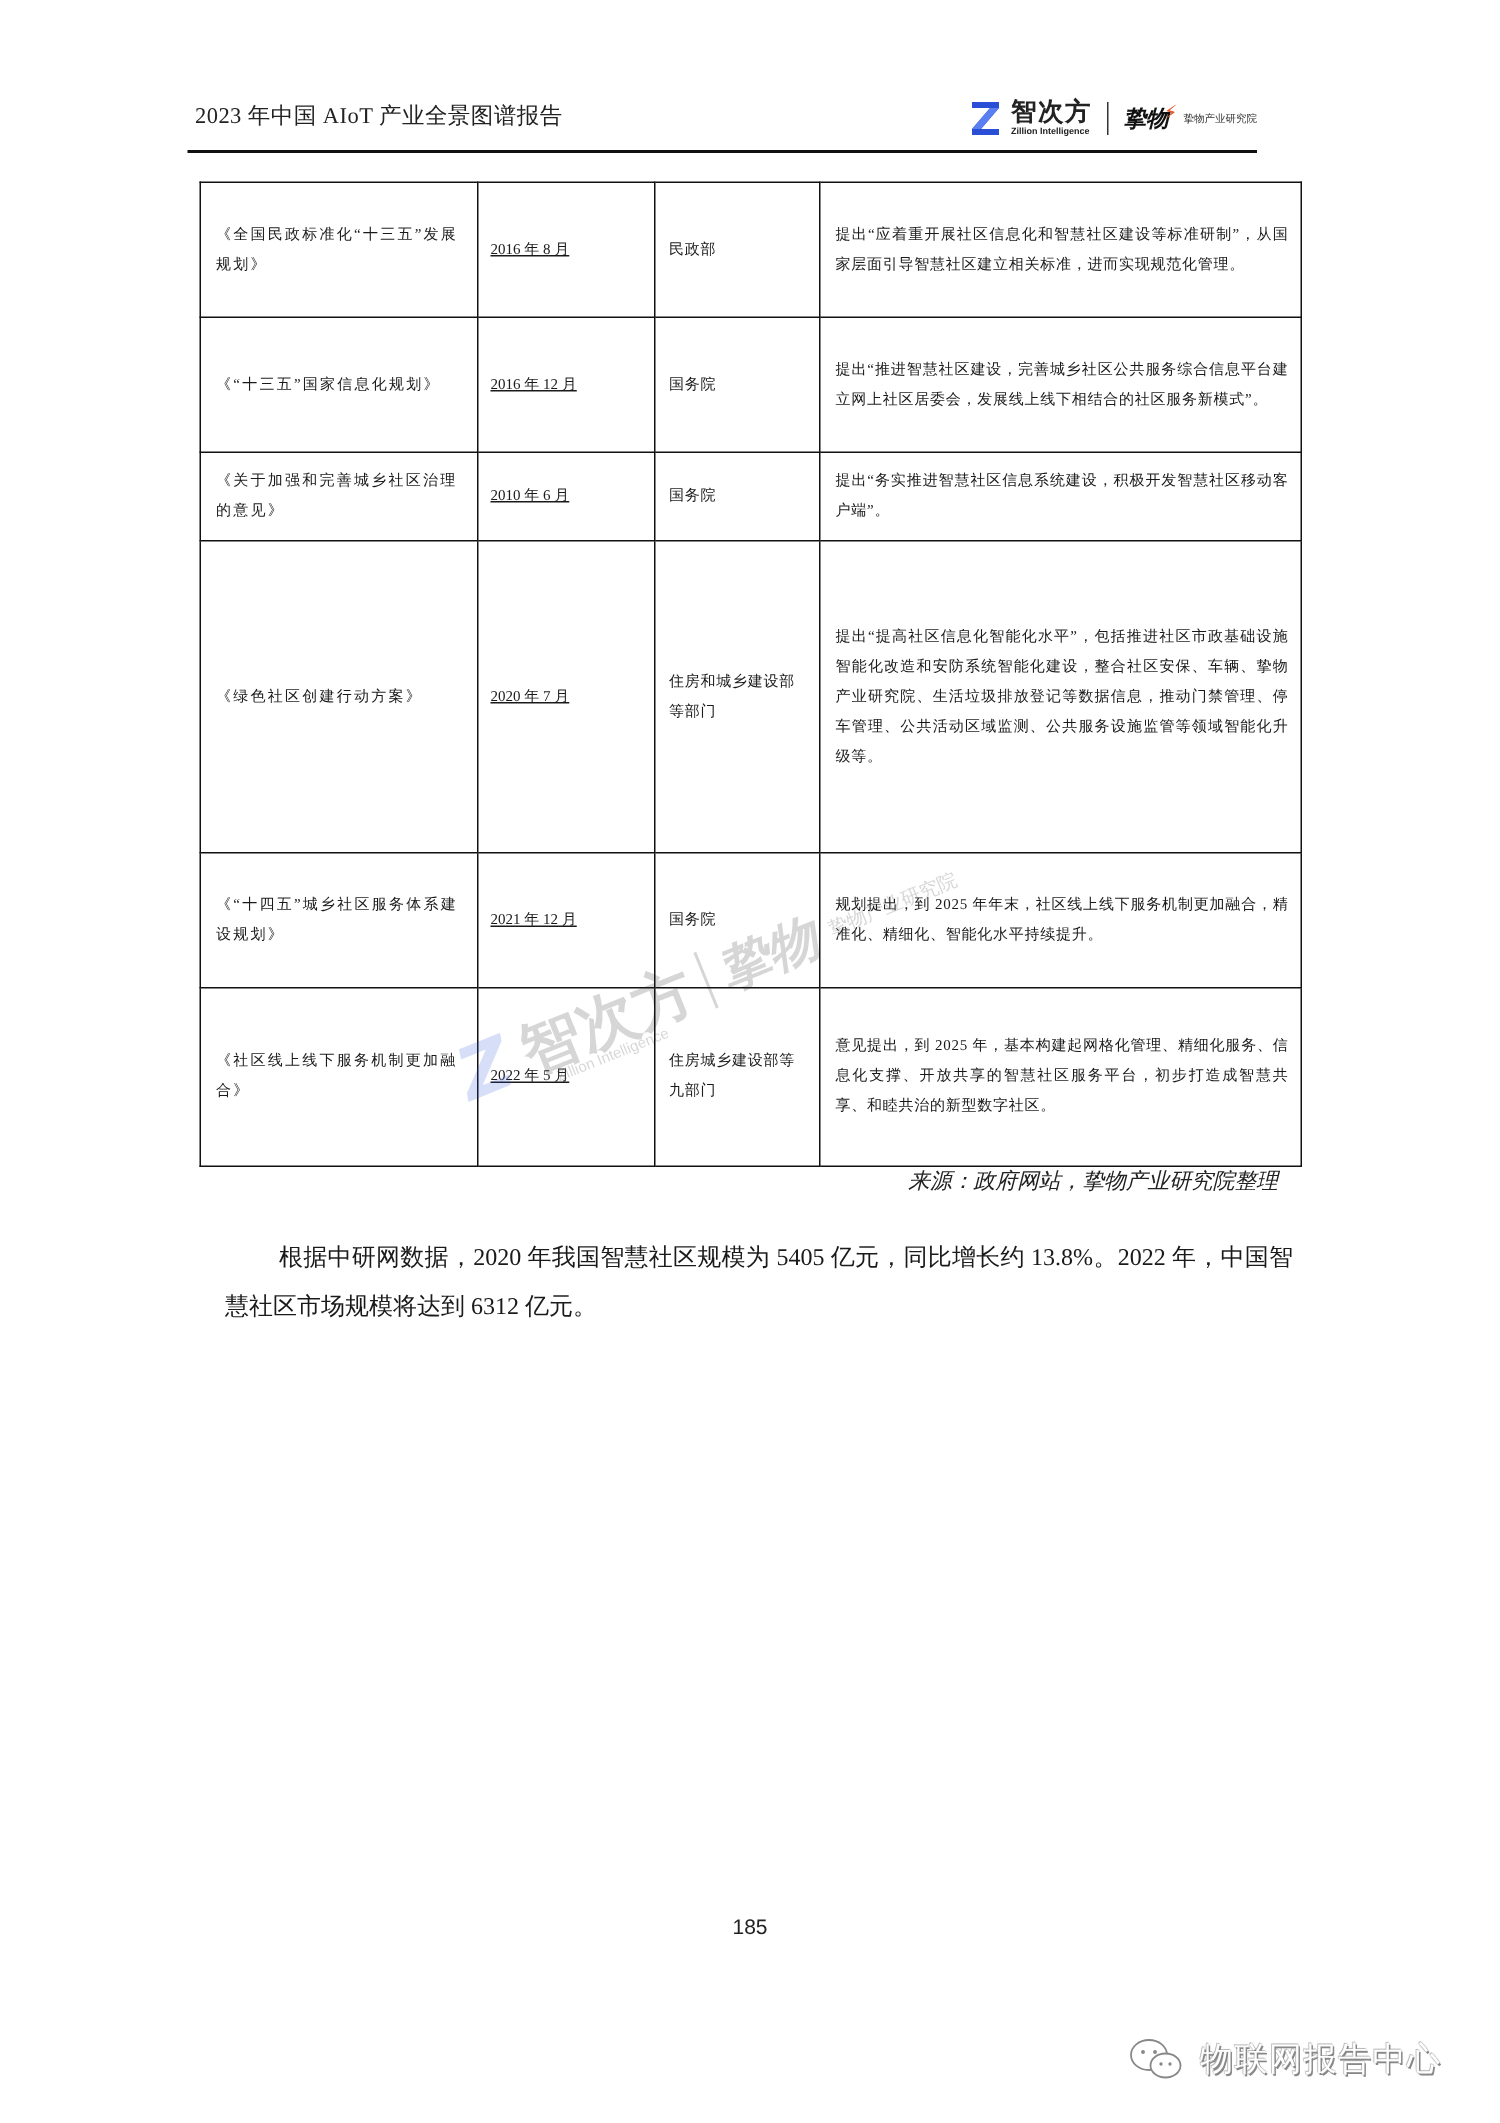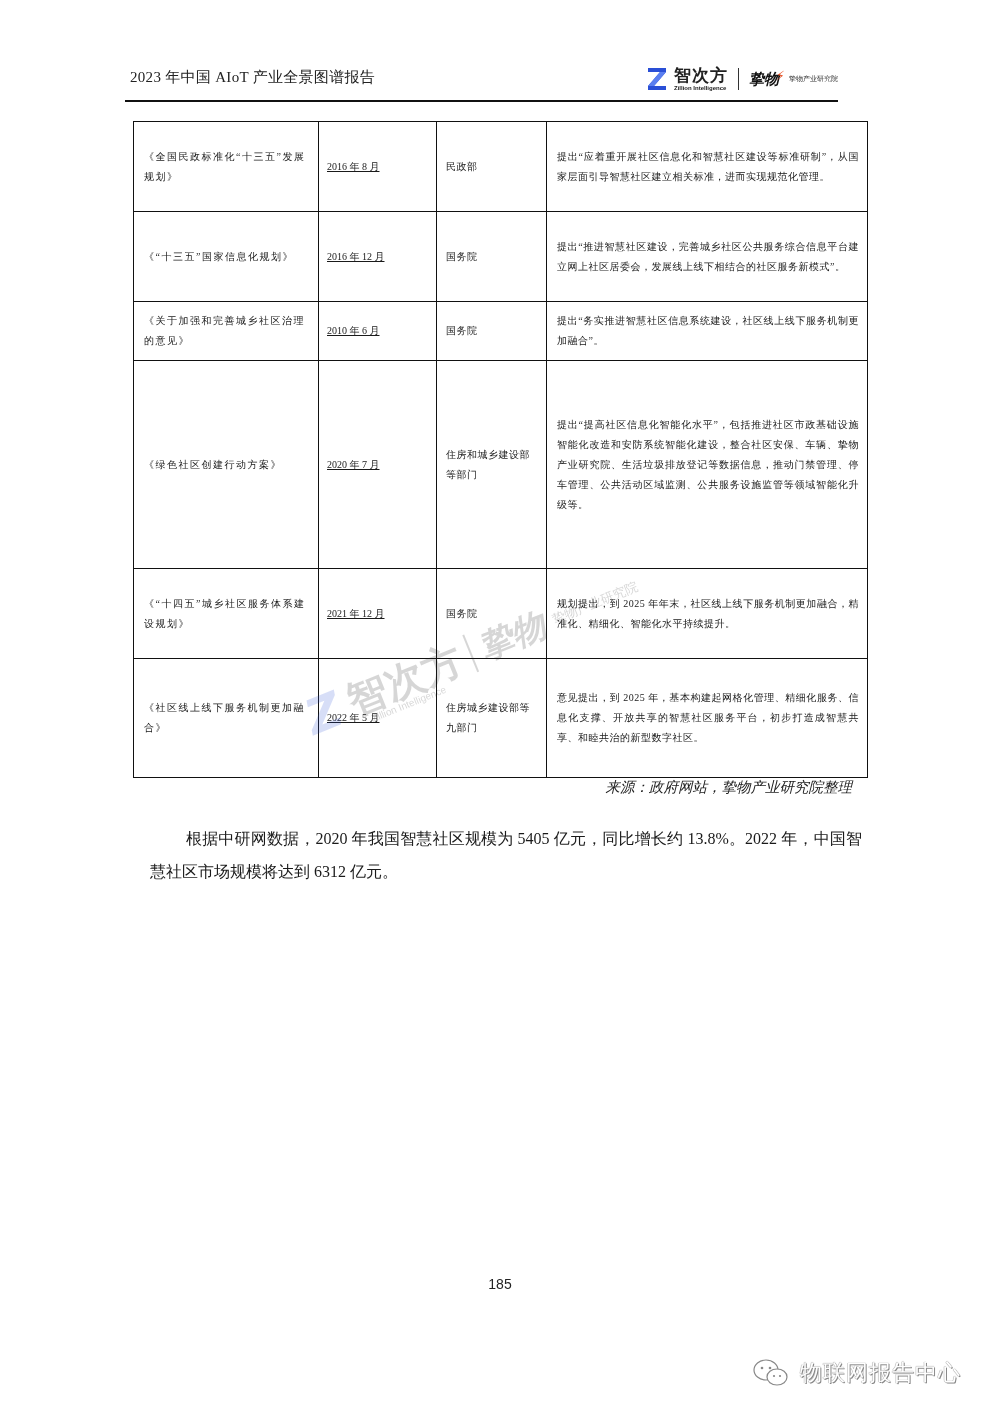--- a/index.html
+++ b/index.html
@@ -153,21 +153,21 @@
     <tr style="height:90px;">
       <td class="name">《“十三五”国家信息化规划》</td>
       <td class="date">2016 年 12 月</td>
       <td class="dept">国务院</td>
       <td class="desc">提出“推进智慧社区建设，完善城乡社区公共服务综合信息平台建立网上社区居委会，发展线上线下相结合的社区服务新模式”。</td>
     </tr>
     <tr style="height:59px;">
       <td class="name">《关于加强和完善城乡社区治理的意见》</td>
       <td class="date">2010 年 6 月</td>
       <td class="dept">国务院</td>
-      <td class="desc">提出“务实推进智慧社区信息系统建设，社区线上线下服务机制更加融合”。</td>
+      <td class="desc">提出“务实推进智慧社区信息系统建设，积极开发智慧社区移动客户端”。</td>
     </tr>
     <tr style="height:208px;">
       <td class="name">《绿色社区创建行动方案》</td>
       <td class="date">2020 年 7 月</td>
       <td class="dept">住房和城乡建设部等部门</td>
       <td class="desc">提出“提高社区信息化智能化水平”，包括推进社区市政基础设施智能化改造和安防系统智能化建设，整合社区安保、车辆、挚物产业研究院、生活垃圾排放登记等数据信息，推动门禁管理、停车管理、公共活动区域监测、公共服务设施监管等领域智能化升级等。</td>
     </tr>
     <tr style="height:90px;">
       <td class="name">《“十四五”城乡社区服务体系建设规划》</td>
       <td class="date">2021 年 12 月</td>

